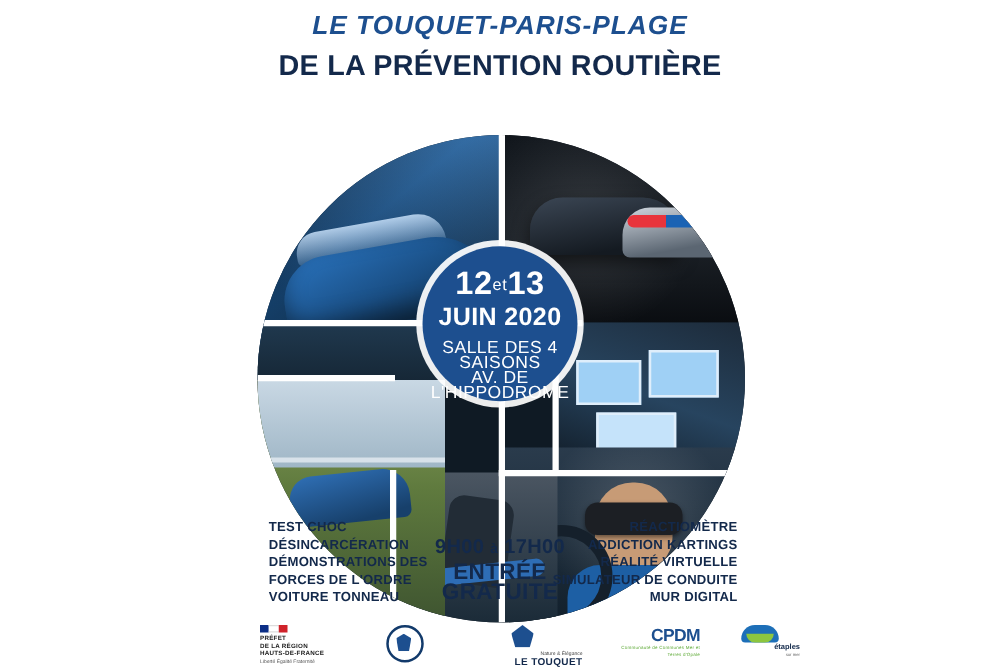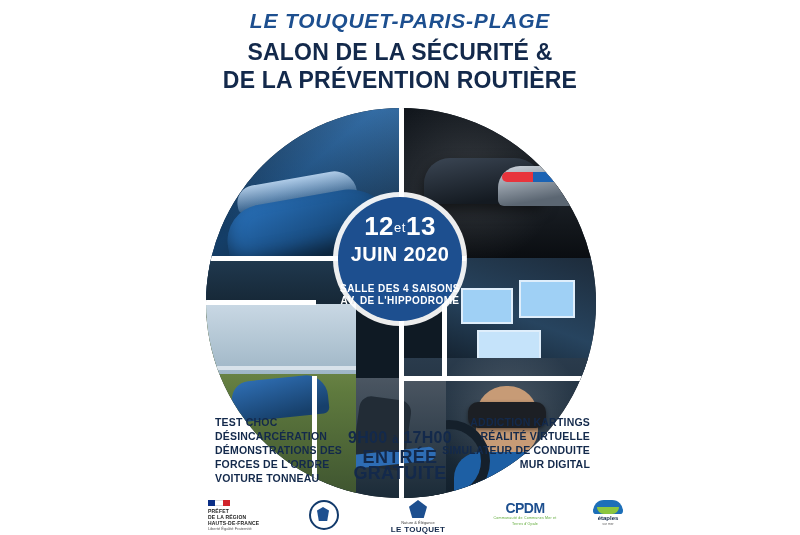--- a/index.html
+++ b/index.html
@@ -217,25 +217,24 @@
     vertical-align: 3px;
     margin-top: 48px;
   }
   .date-line2 {
     font-size: 20px;
     font-weight: bold;
     line-height: 22px;
     letter-spacing: 0.3px;
   }
   .date-venue {
-    font-size: 10px;
+    font-size: 14px;
     line-height: 12px;
-    margin-top: 18px;
+    margin-top: 6px;
     letter-spacing: 0.4px;
-    font-weight: bold;
   }
 
   
   .info-left {
     position: absolute;
     left: 215px;
     top: 415px;
     width: 170px;
     color: #13294b;
     font-size: 10.5px;
@@ -275,21 +274,21 @@
     top: 500px;
     width: 420px;
     height: 32px;
   }
   .logo {
     position: absolute;
     top: 0;
     font-size: 4.6px;
     line-height: 5.6px;
     color: #1c1c1c;
-    text-align: center;
+    text-align: right;
   }
   .logo-prefecture { left: 18px; width: 70px; text-align: left; }
   .flag { display: flex; width: 22px; height: 6px; margin-bottom: 2px; }
   .flag i { flex: 1; display: block; }
   .flag .b { background: #0b2e86; }
   .flag .w { background: #ffffff; border-top: 1px solid #ddd; border-bottom: 1px solid #ddd; }
   .flag .r { background: #d0232b; }
   .pref-name { font-weight: bold; font-size: 5px; line-height: 6px; letter-spacing: 0.2px; }
   .pref-sub { font-size: 4px; line-height: 5px; color: #555; }
 
@@ -339,21 +338,20 @@
   .etaples-sub { font-size: 3.4px; color: #666; line-height: 4px; }
 </style>
 </head>
 <body>
 
 <div id="poster">
 
   <div class="header">
     <div class="header-town">LE TOUQUET-PARIS-PLAGE</div>
     <div class="header-title">
-      <div>SALON DE LA SÉCURITÉ &amp;</div>
       <div>DE LA PRÉVENTION ROUTIÈRE</div>
     </div>
   </div>
 
   <div class="collage">
     <div class="wedge w1">
         <div class="hl"></div>
       </div>
     <div class="wedge w2">
       <div class="car"></div>
@@ -412,20 +410,21 @@
   <div class="hours">
     <div class="hours-line1">
       <span>9H00</span>
       <span class="a">à</span>
       <span>17H00</span>
     </div>
     <div class="hours-line2">ENTRÉE GRATUITE</div>
   </div>
 
   <div class="info-right">
+    <div>RÉACTIOMÈTRE</div>
     <div>ADDICTION KARTINGS</div>
     <div>RÉALITÉ VIRTUELLE</div>
     <div>SIMULATEUR DE CONDUITE</div>
     <div>MUR DIGITAL</div>
   </div>
 
   <div class="logos">
 
     <div class="logo logo-prefecture">
       <div class="flag">

